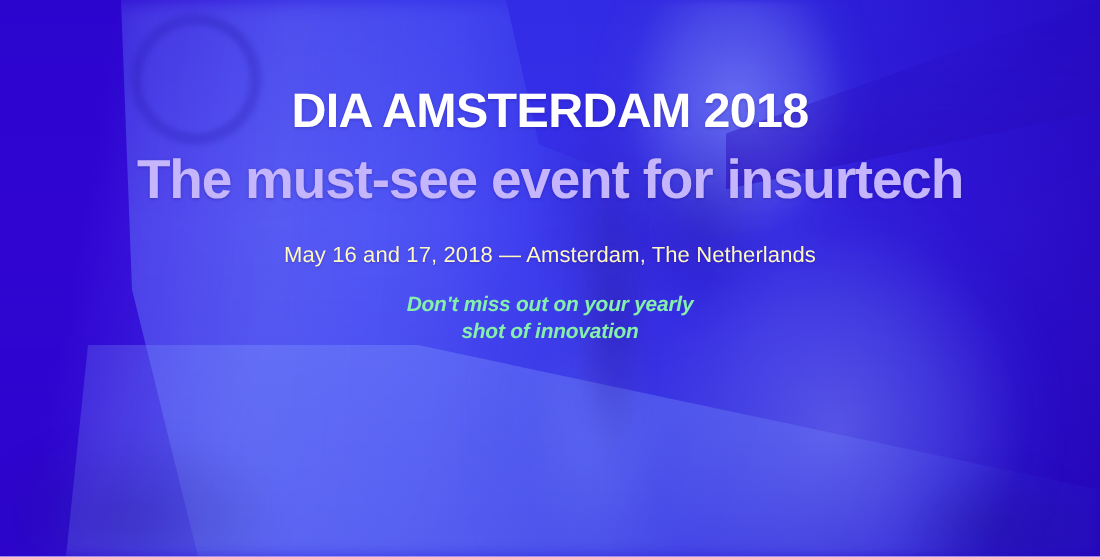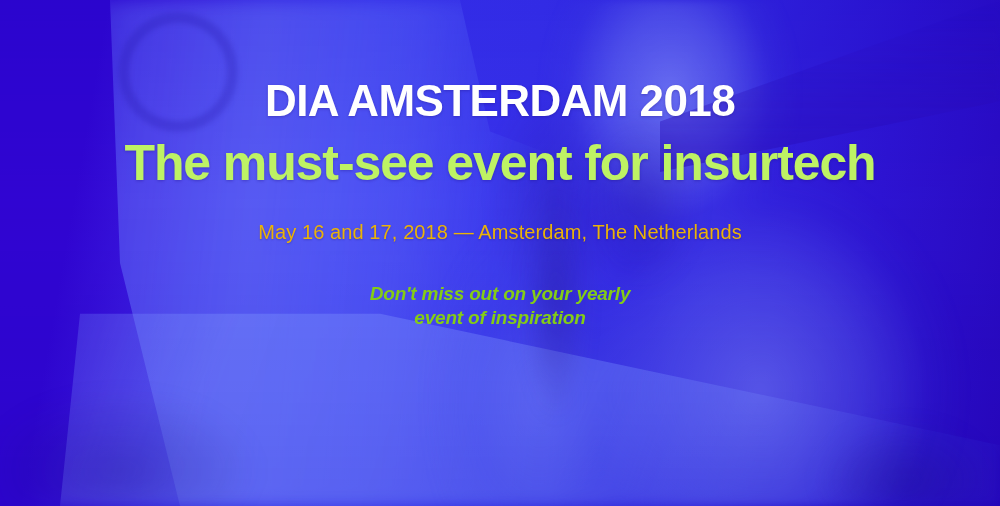--- a/index.html
+++ b/index.html
@@ -161,46 +161,46 @@
     line-height: 1;
     font-weight: 700;
     letter-spacing: -0.6px;
     text-align: center;
     text-shadow: 0 1px 3px rgba(25,10,110,0.30);
   }
 
   #tagline {
     margin: 0;
     padding-top: 12px;
-    color: #bef264;
+    color: #c4b5fd;
     font-size: 50px;
     line-height: 1.14;
     font-weight: 700;
     letter-spacing: -1.1px;
     text-align: center;
     text-shadow: 0 1px 3px rgba(25,10,110,0.30);
   }
 
   #tagline .tl-line { display: block; }
 
   #date-line {
     margin: 0;
     padding-top: 29px;
-    color: #eab308;
+    color: #fef9c3;
     font-size: 20px;
     font-weight: 400;
     letter-spacing: .1px;
     text-align: center;
     text-shadow: 0 1px 2px rgba(25,10,110,0.28);
   }
 
   #kicker {
-    margin: 16px;
+    margin: 0;
     padding-top: 22px;
-    color: #84cc16;
+    color: #86efac;
     font-size: 19px;
     line-height: 1.26;
     font-weight: 700;
     font-style: italic;
     letter-spacing: -0.2px;
     text-align: center;
   }
 
   #kicker .k-line { display: block; }
 
@@ -244,18 +244,18 @@
     <h1 id="headline">DIA AMSTERDAM 2018</h1>
 
     <h2 id="tagline">
       <span class="tl-line">The must-see event for insurtech</span>
     </h2>
 
     <p id="date-line">May 16 and 17, 2018 — Amsterdam, The Netherlands</p>
 
     <p id="kicker">
       <span class="k-line">Don't miss out on your yearly</span>
-      <span class="k-line">event of inspiration</span>
+      <span class="k-line">shot of innovation</span>
     </p>
 
 
   </div>
 </div>
 
 </body></html>

